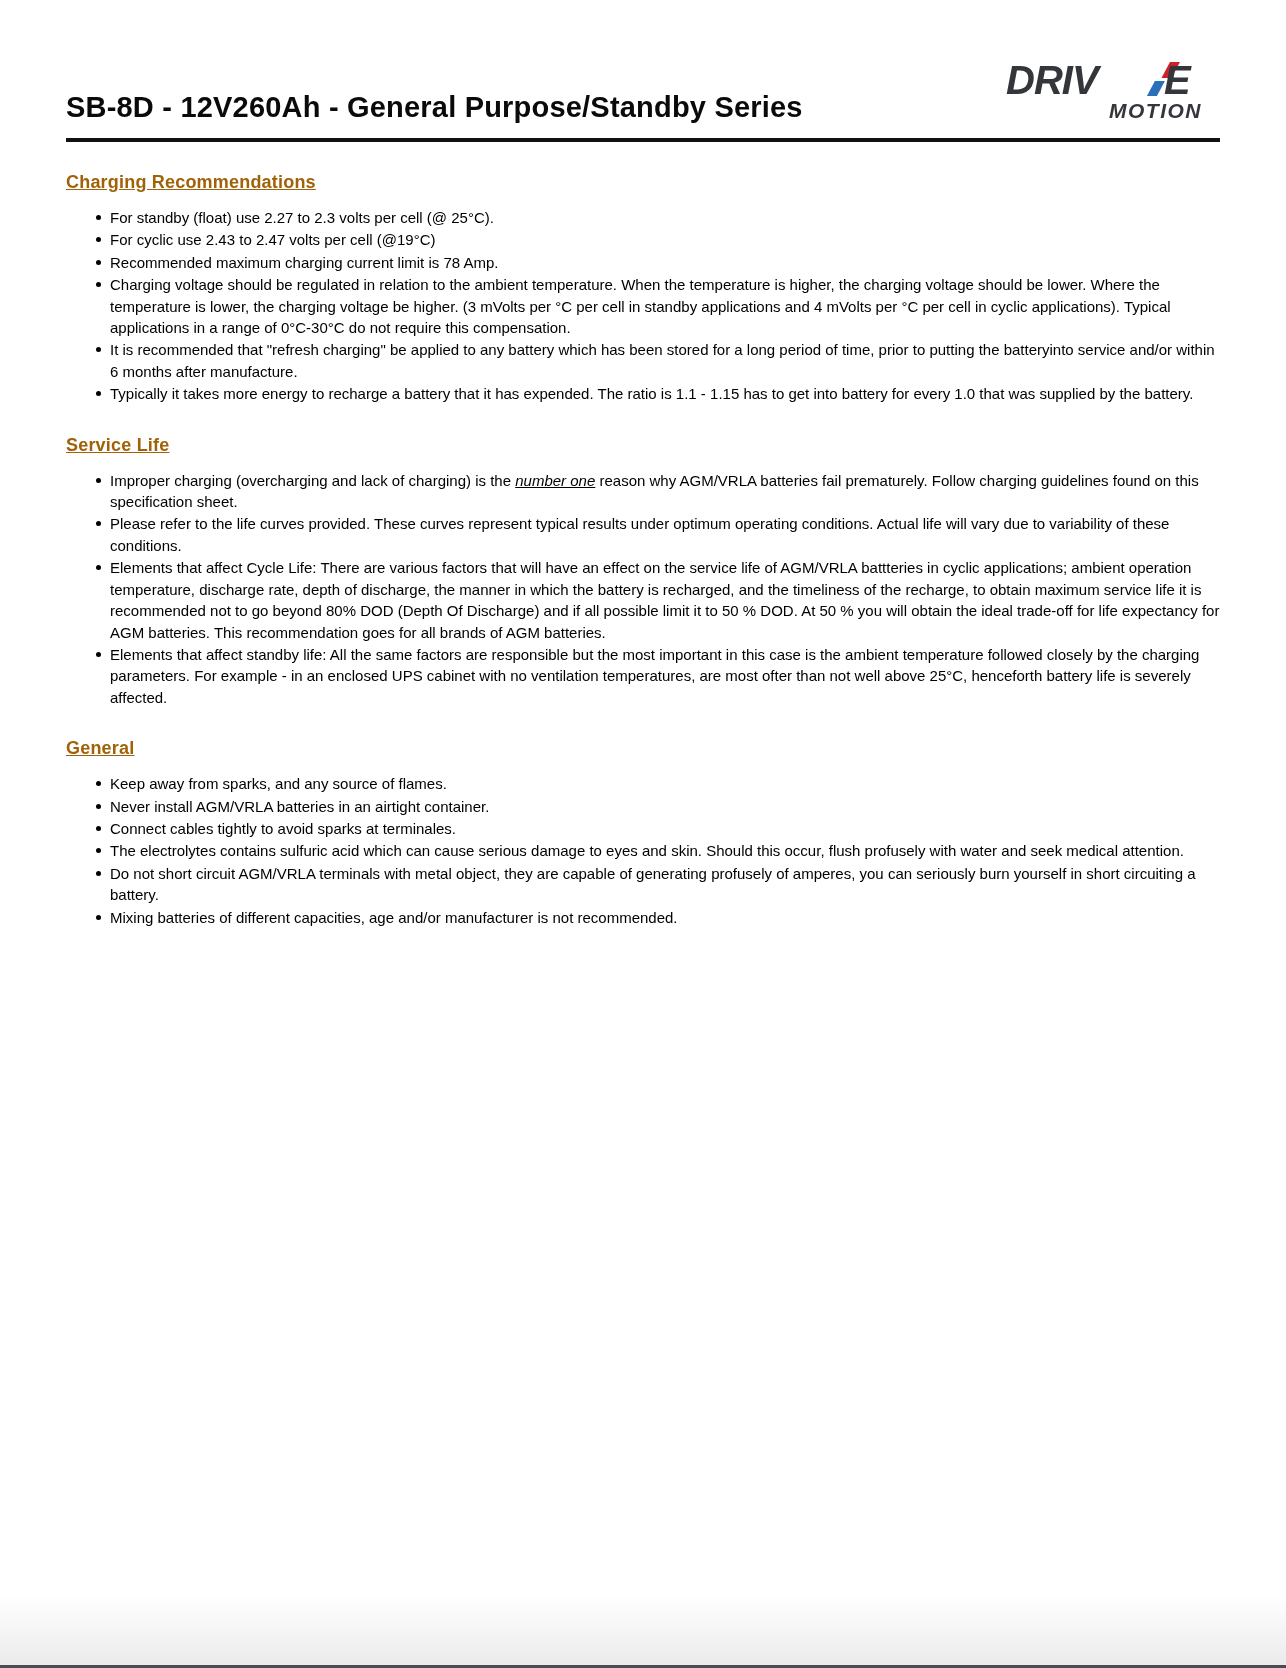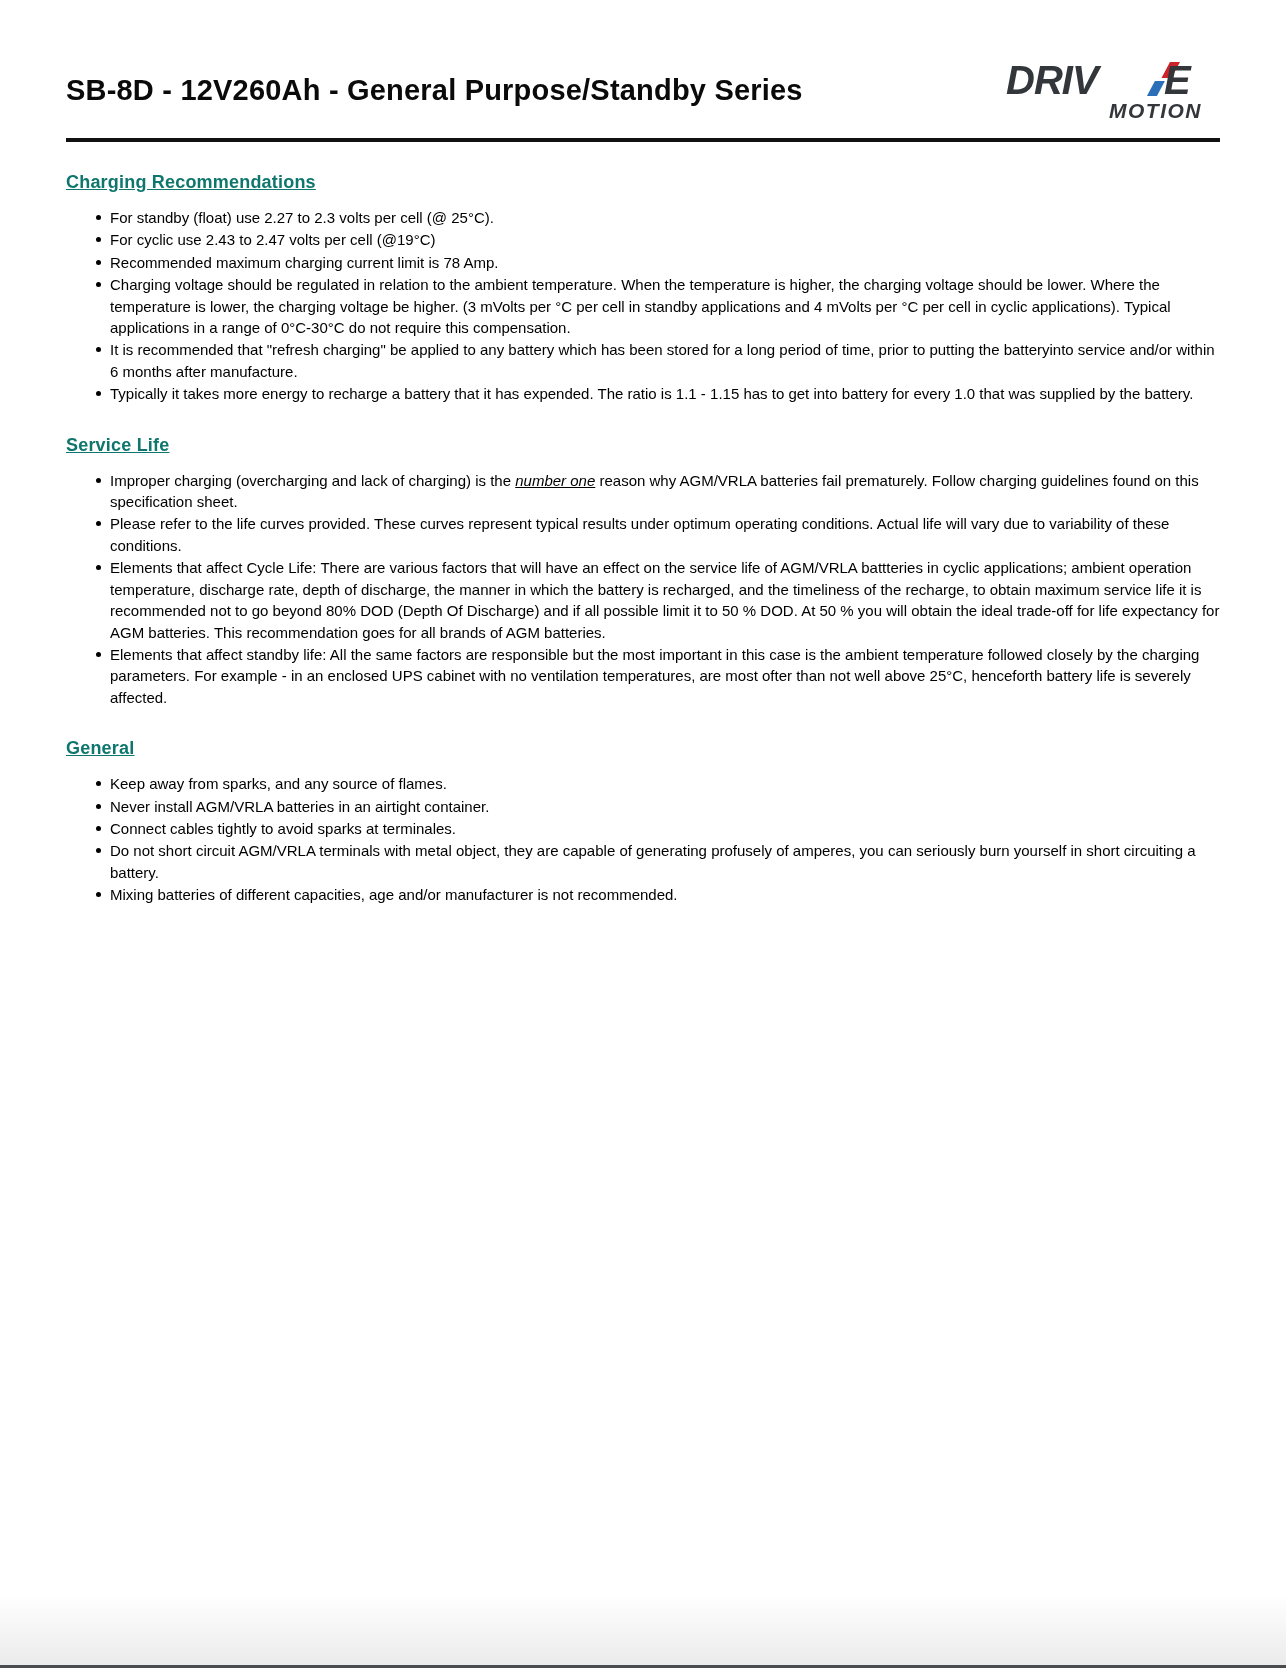--- a/index.html
+++ b/index.html
@@ -12,21 +12,21 @@
     overflow:hidden;
   }
   .page {
     padding: 60px 66px 0 66px;
     position:relative;
     height:100%;
   }
   
   .doc-header {
     display:flex;
-    align-items:flex-start;
+    align-items:flex-end;
     justify-content:space-between;
   }
   .doc-title {
     font-size:29px;
     font-weight:bold;
     letter-spacing:0.2px;
     color:#0a0a0a;
     padding-top:14px;
     white-space:nowrap;
   }
@@ -34,21 +34,21 @@
   .header-rule {
     height:4px;
     background:#111111;
     margin-top:14px;
   }
   
   .section { margin-top:30px; }
   .section-heading {
     font-size:18px;
     font-weight:bold;
-    color:#0f766e;
+    color:#a16207;
     text-decoration:underline;
     letter-spacing:0.2px;
   }
   ul.bullets {
     margin-top:14px;
     padding-left:44px;
     list-style:none;
   }
   ul.bullets li {
     position:relative;
@@ -135,20 +135,21 @@
         <li>Elements that affect standby life: All the same factors are responsible but the most important in this case is the ambient temperature followed closely by the charging parameters. For example - in an enclosed UPS cabinet with no ventilation temperatures, are most ofter than not well above 25°C, henceforth battery life is severely affected.</li>
       </ul>
   </div>
 
   <div class="section">
     <div class="section-heading">General</div>
     <ul class="bullets">
         <li>Keep away from sparks, and any source of flames.</li>
         <li>Never install AGM/VRLA batteries in an airtight container.</li>
         <li>Connect cables tightly to avoid sparks at terminales.</li>
+        <li>The electrolytes contains sulfuric acid which can cause serious damage to eyes and skin. Should this occur, flush profusely with water and seek medical attention.</li>
         <li>Do not short circuit AGM/VRLA terminals with metal object, they are capable of generating profusely of amperes, you can seriously burn yourself in short circuiting a battery.</li>
         <li>Mixing batteries of different capacities, age and/or manufacturer is not recommended.</li>
       </ul>
   </div>
 
 </div>
 
 <div class="page-bottom-fade"></div>
 <div class="page-bottom-edge"></div>
 

